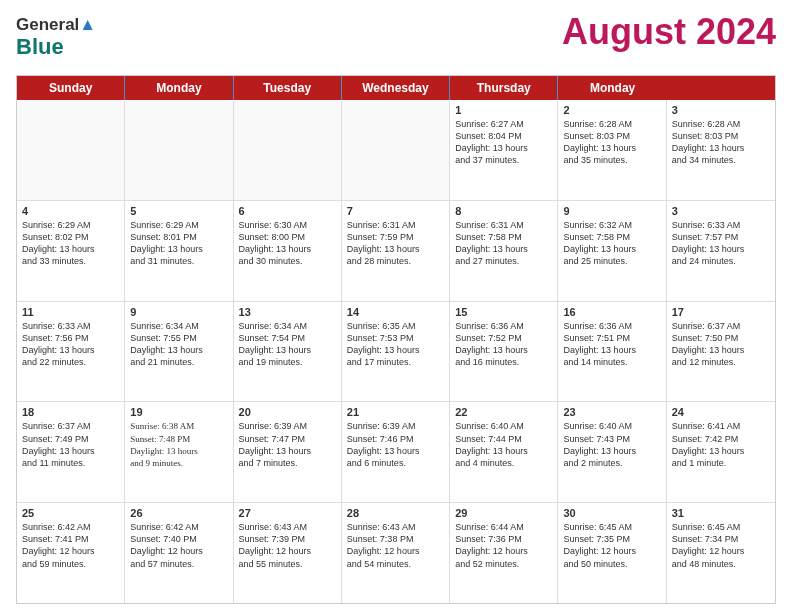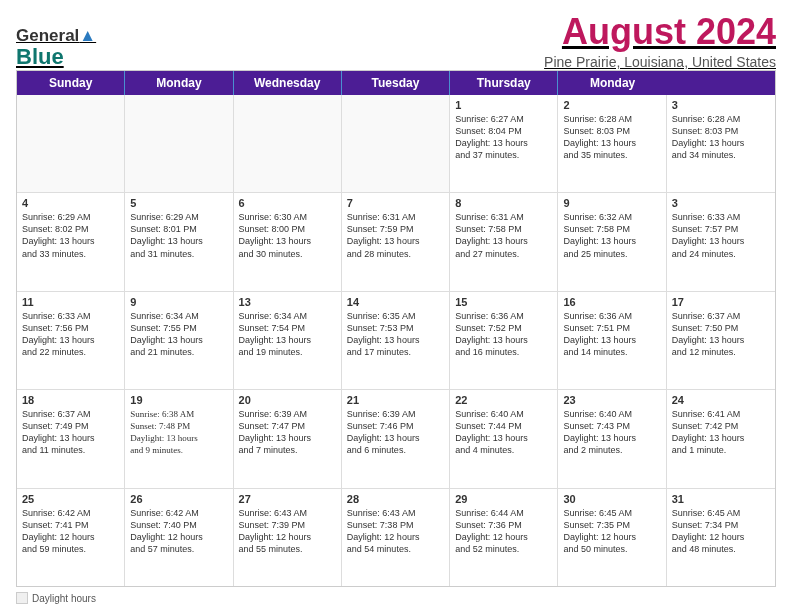--- a/index.html
+++ b/index.html
@@ -12,24 +12,23 @@
     }
     .page {
       width: 792px;
       height: 612px;
       padding: 12px 16px 8px 16px;
       display: flex;
       flex-direction: column;
     }
     .header {
       display: flex;
-      align-items: flex-end;
+      align-items: flex-start;
       justify-content: space-between;
-      margin-bottom: 0;
-      text-decoration: underline;
+      margin-bottom: 16px;
     }
     .logo {
       display: flex;
       align-items: center;
       margin-top: 4px;
     }
     .title-block {
       text-align: right;
     }
     .main-title {
@@ -45,21 +44,21 @@
     }
     .calendar {
       flex: 1;
       display: flex;
       flex-direction: column;
       border: 1px solid #ccc;
     }
     .cal-header {
       display: grid;
       grid-template-columns: repeat(7, 1fr);
-      background: #4c1d95;
+      background: #b91c1c;
     }
     .cal-header-cell {
       color: #fff;
       font-weight: bold;
       font-size: 12px;
       padding: 5px 6px;
       text-align: center;
       border-right: 1px solid #4a90d0;
     }
     .cal-header-cell:last-child {
@@ -133,30 +132,29 @@
     <div class="logo">
       <div>
         <div style="font-size:17px;font-weight:bold;color:#333;line-height:1.1;">
           General<span style="color:#2a7abf;">▲</span>
         </div>
         <div style="font-size:22px;font-weight:bold;color:#0f766e;line-height:1.1;">Blue</div>
       </div>
     </div>
     <div class="title-block">
       <div class="main-title">August 2024</div>
-      <div class="subtitle">Pine Prairie, Louisiana, United States</div>
     </div>
   </div>
 
   <div class="calendar">
     <div class="cal-header">
       <div class="cal-header-cell">Sunday</div>
       <div class="cal-header-cell">Monday</div>
+      <div class="cal-header-cell">Tuesday</div>
       <div class="cal-header-cell">Wednesday</div>
-      <div class="cal-header-cell">Tuesday</div>
       <div class="cal-header-cell">Thursday</div>
       <div class="cal-header-cell">Monday</div>
     </div>
     <div class="cal-body" id="cal-body">
     <div class="cal-row">
           <div class="cal-cell empty"></div>
           <div class="cal-cell empty"></div>
           <div class="cal-cell empty"></div>
           <div class="cal-cell empty"></div>
           <div class="cal-cell">
@@ -381,19 +379,13 @@
             <div class="day-num">31</div>
             <div class="cell-text" style="white-space: pre-line;">Sunrise: 6:45 AM
 Sunset: 7:34 PM
 Daylight: 12 hours
 and 48 minutes.</div>
           </div>
         </div>
       </div>
   </div>
 
-  <div class="footer">
-    <div class="footer-legend">
-      <div class="legend-box"></div>
-      <span>Daylight hours</span>
-    </div>
-  </div>
 </div>
 
 </body></html>

